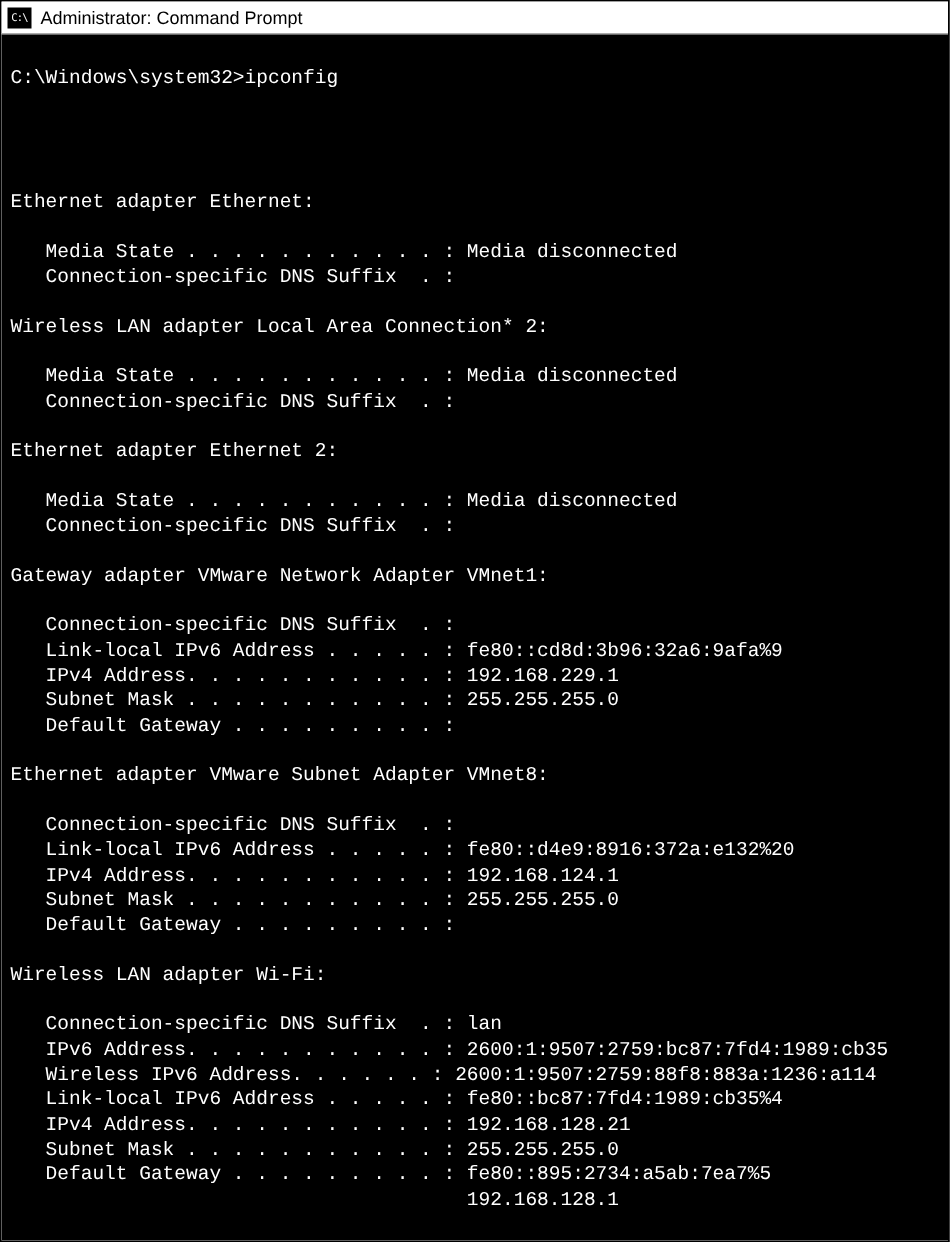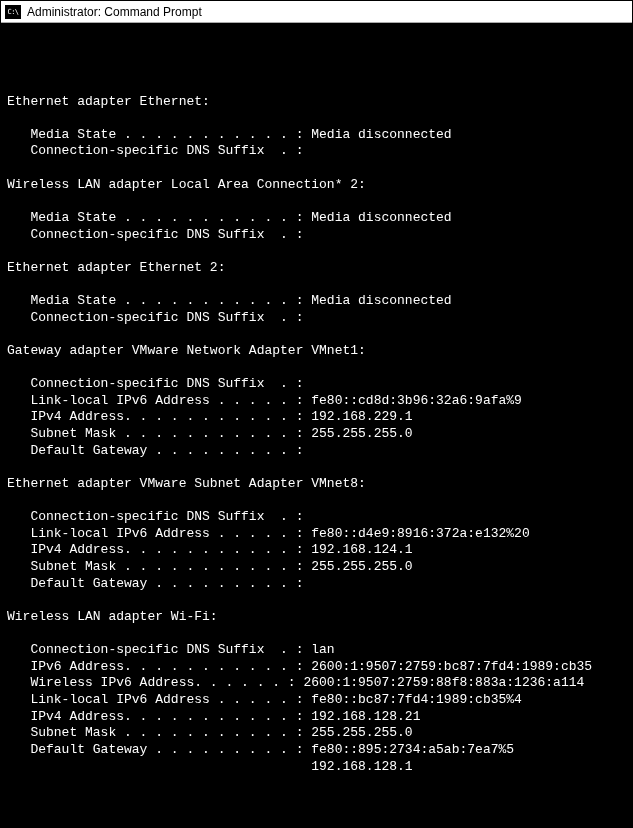--- a/index.html
+++ b/index.html
@@ -60,20 +60,21 @@
   </style>
 </head>
 <body>
 
 <div class="titlebar">
   <div class="titlebar-icon"></div>
   <span>Administrator: Command Prompt</span>
 </div>
 
 <div class="terminal">
+<span class="prompt-line"><span>C:\Windows\system32&gt;</span><span>ipconfig</span></span>
 <span> </span>
 <span> </span>
 <div id="adapters-container">
 <span>Ethernet adapter Ethernet:</span>
 
 <span>   Media State . . . . . . . . . . . : Media disconnected</span>
 <span>   Connection-specific DNS Suffix  . :</span>
 
 <span>Wireless LAN adapter Local Area Connection* 2:</span>
 

